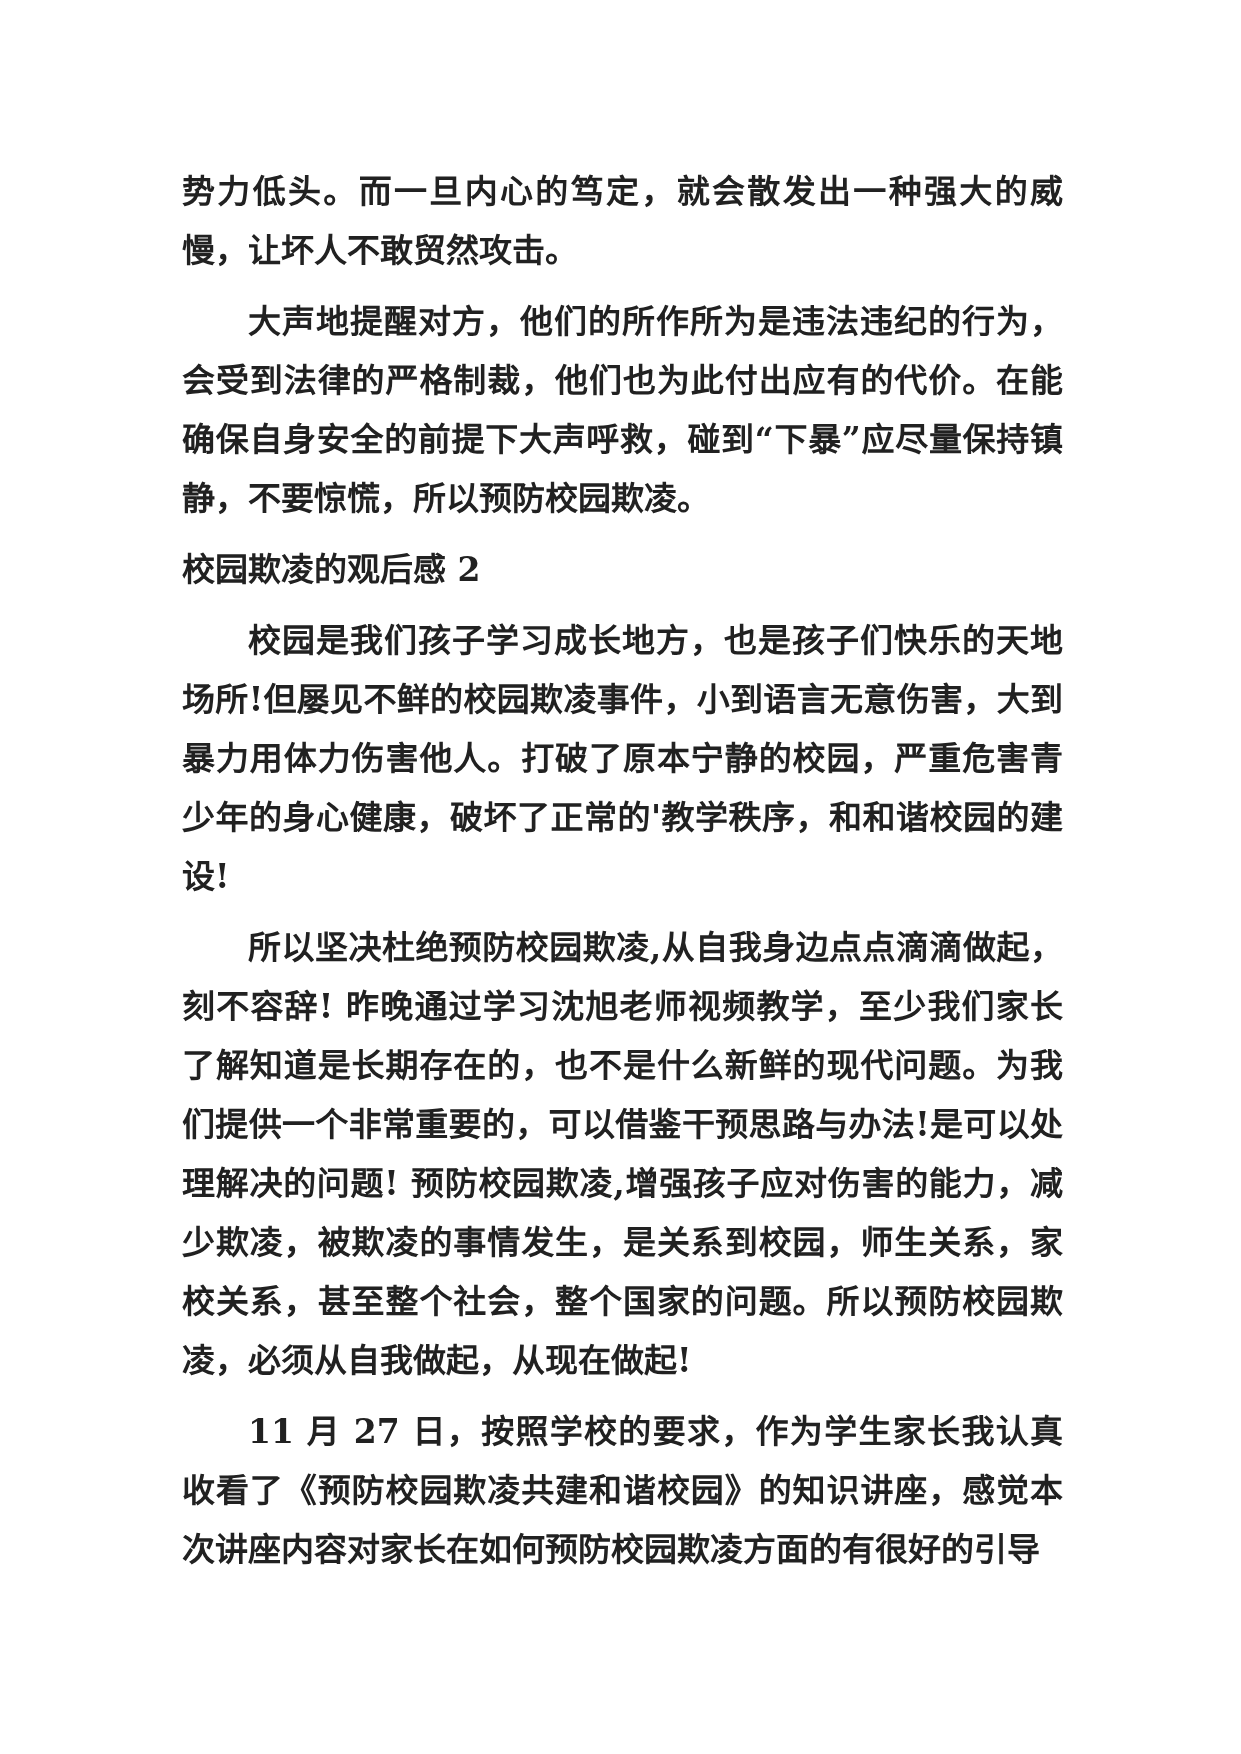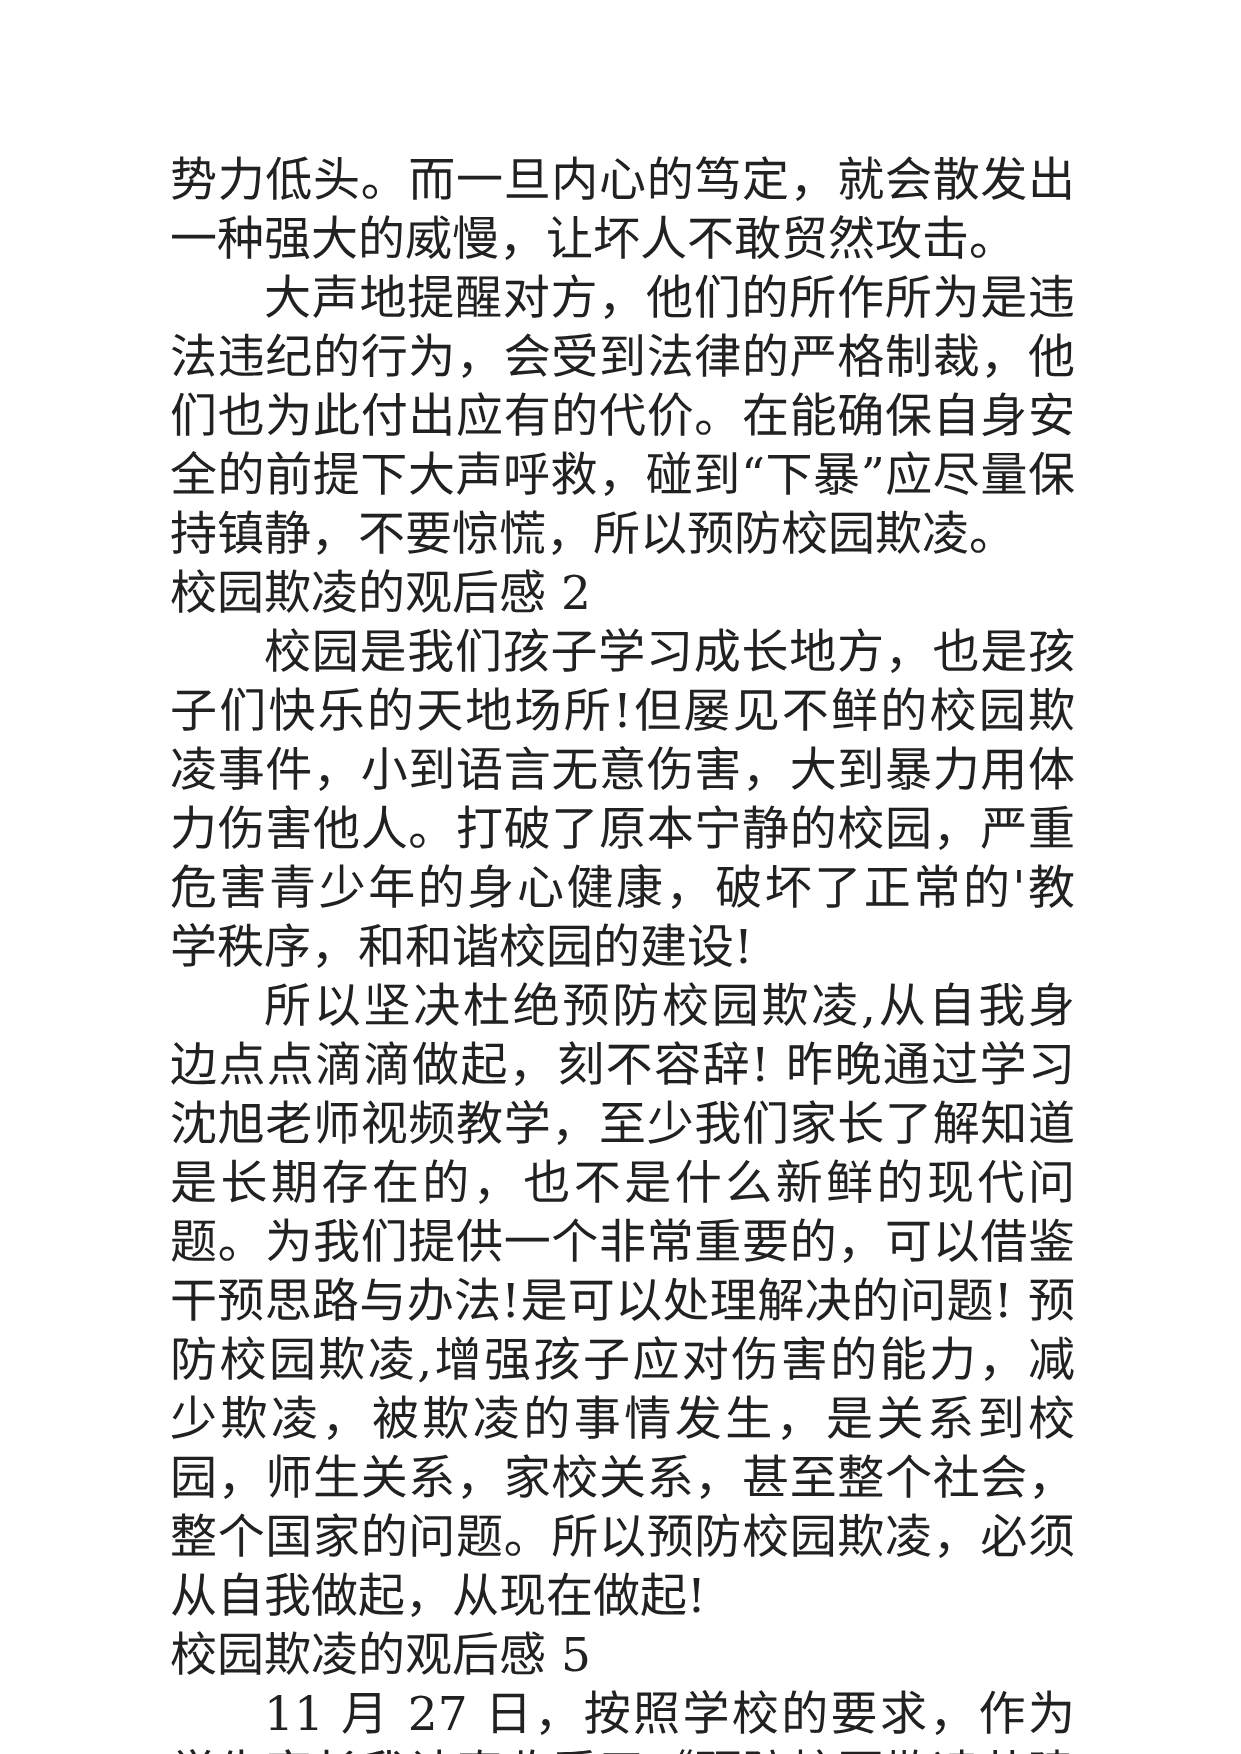--- a/index.html
+++ b/index.html
@@ -15,26 +15,26 @@
       overflow: hidden;
     }
     .page {
       box-sizing: border-box;
       width: 1241px;
       height: 1754px;
       padding: 150px 166px 0 170px;
       background: #ffffff;
     }
     .para {
-      margin: 0;
-      font-size: 47px;
+      margin: 12px;
+      font-size: 33px;
       line-height: 59px;
       text-align: justify;
       word-break: break-all;
-      font-weight: 400;
+      font-weight: 700;
     }
     .para.indent {
       text-indent: 2em;
     }
     .para.heading {
       text-indent: 0;
     }
   </style>
 </head>
 <body>
@@ -43,16 +43,15 @@
   <p class="para">势力低头。而一旦内心的笃定，就会散发出一种强大的威慢，让坏人不敢贸然攻击。</p>
 
   <p class="para indent">大声地提醒对方，他们的所作所为是违法违纪的行为，会受到法律的严格制裁，他们也为此付出应有的代价。在能确保自身安全的前提下大声呼救，碰到“下暴”应尽量保持镇静，不要惊慌，所以预防校园欺凌。</p>
 
   <p class="para heading">校园欺凌的观后感 2</p>
 
   <p class="para indent">校园是我们孩子学习成长地方，也是孩子们快乐的天地场所!但屡见不鲜的校园欺凌事件，小到语言无意伤害，大到暴力用体力伤害他人。打破了原本宁静的校园，严重危害青少年的身心健康，破坏了正常的'教学秩序，和和谐校园的建设!</p>
 
   <p class="para indent">所以坚决杜绝预防校园欺凌,从自我身边点点滴滴做起，刻不容辞! 昨晚通过学习沈旭老师视频教学，至少我们家长了解知道是长期存在的，也不是什么新鲜的现代问题。为我们提供一个非常重要的，可以借鉴干预思路与办法!是可以处理解决的问题! 预防校园欺凌,增强孩子应对伤害的能力，减少欺凌，被欺凌的事情发生，是关系到校园，师生关系，家校关系，甚至整个社会，整个国家的问题。所以预防校园欺凌，必须从自我做起，从现在做起!</p>
 
-  <p class="para heading">校园欺凌的观后感 5</p>
 
   <p class="para indent">11 月 27 日，按照学校的要求，作为学生家长我认真收看了《预防校园欺凌共建和谐校园》的知识讲座，感觉本次讲座内容对家长在如何预防校园欺凌方面的有很好的引导</p>
 </div>
 
 </body></html>

